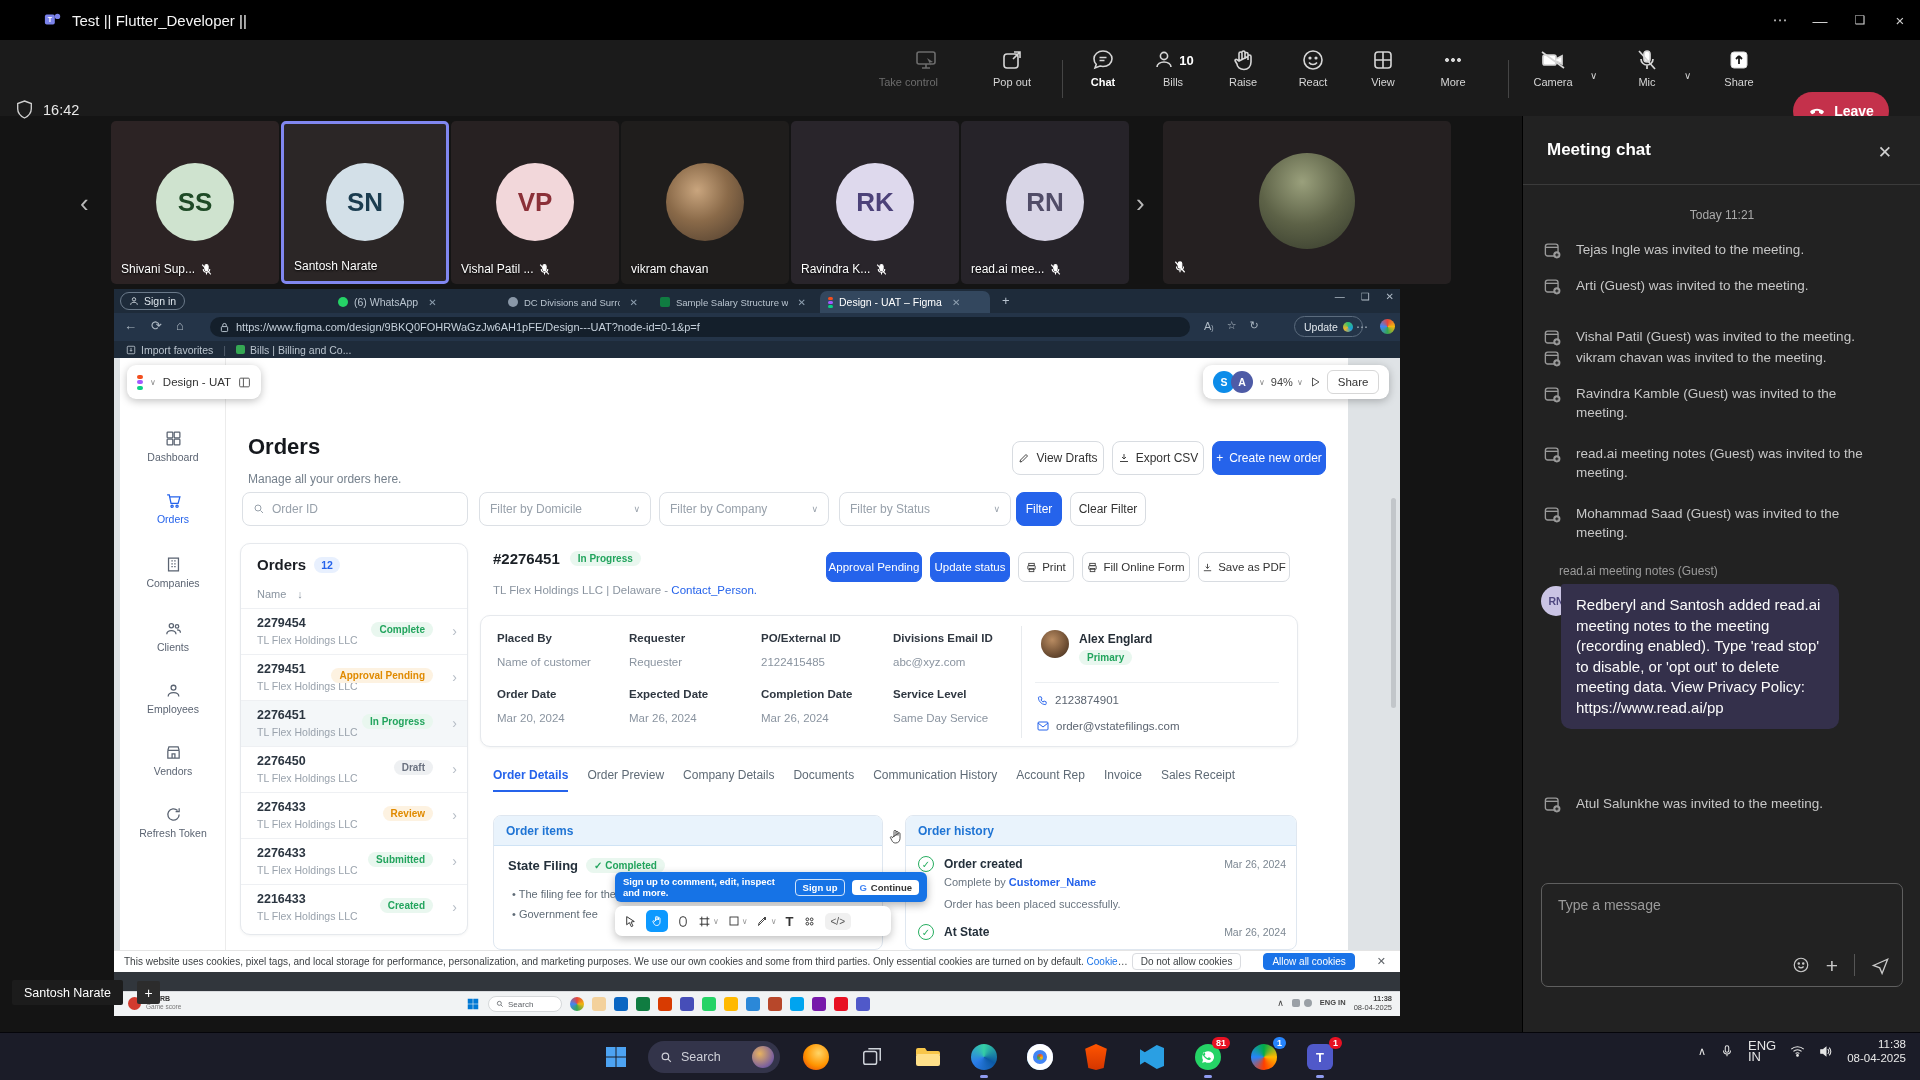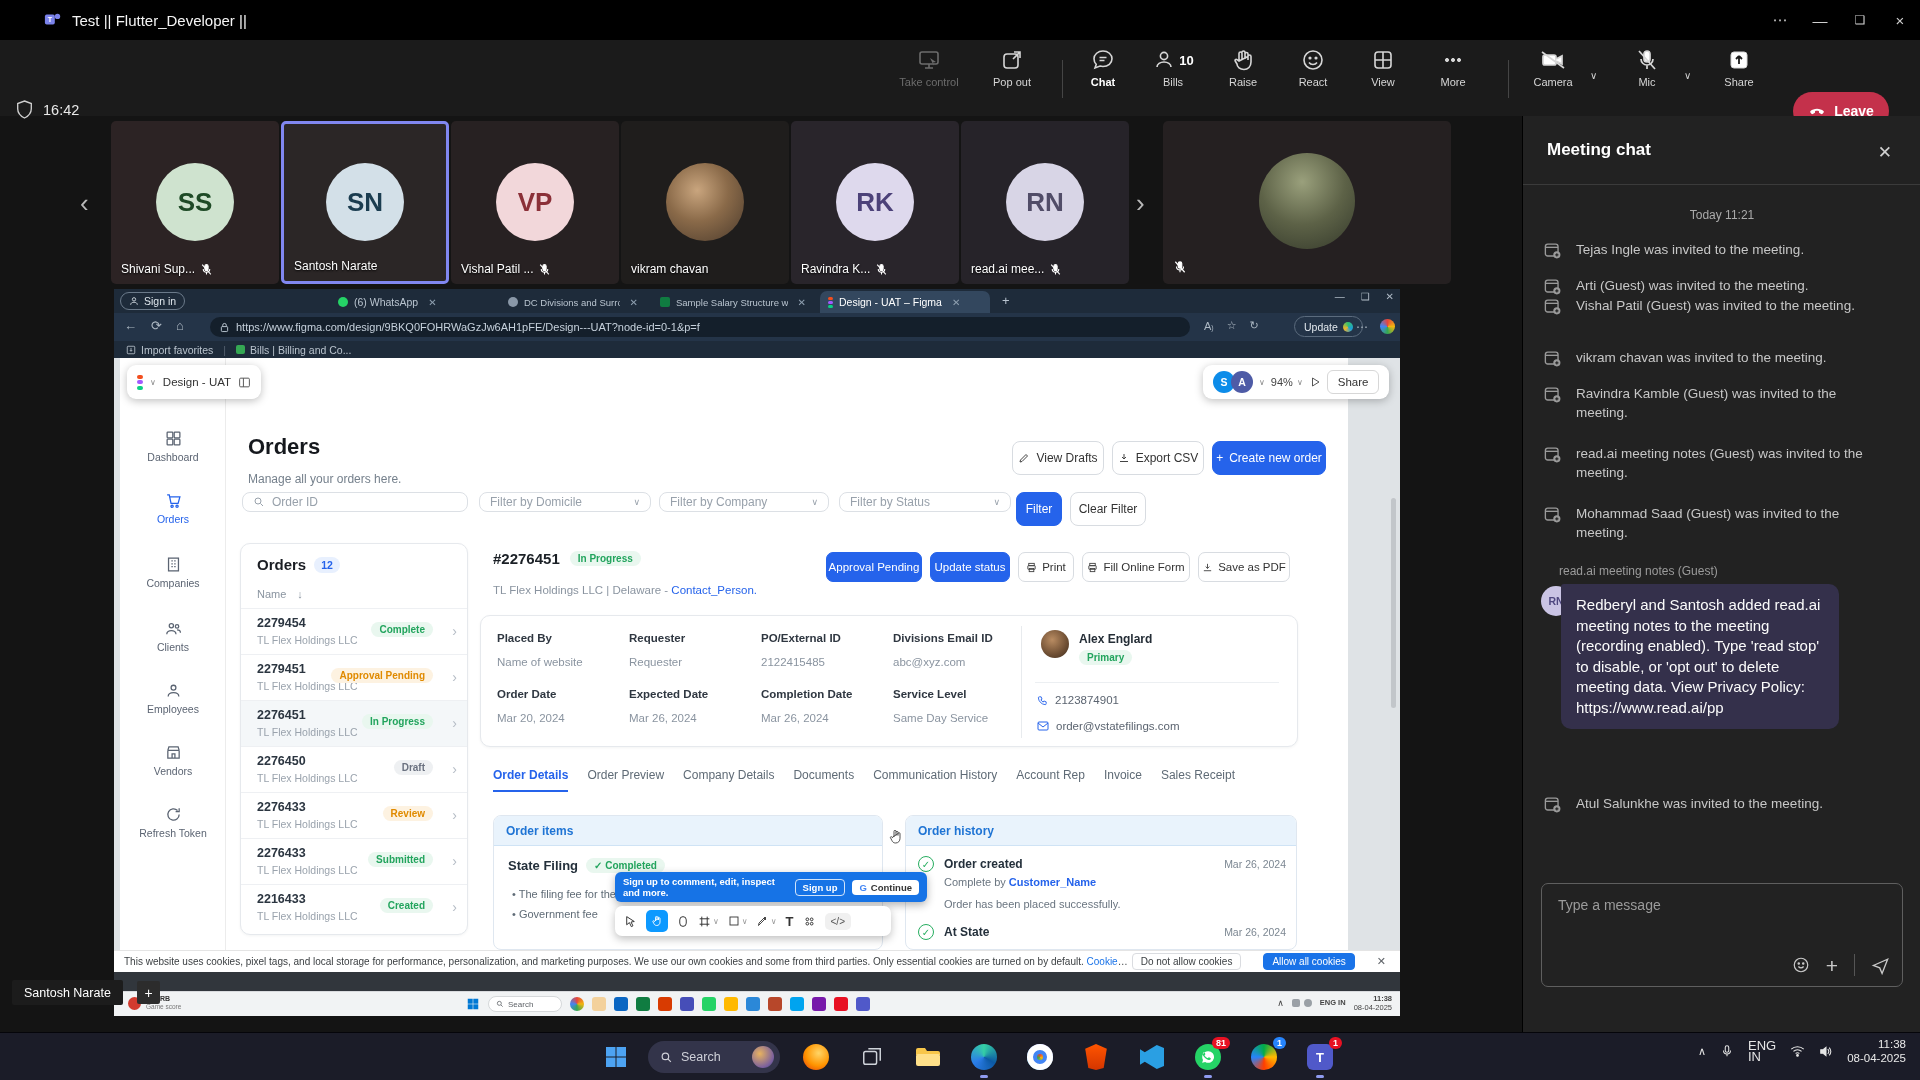--- a/index.html
+++ b/index.html
@@ -77,21 +77,21 @@
   .sharebtn{height:24px;border:1px solid #d7d7d7;border-radius:6px;display:flex;align-items:center;padding:0 10px;font-size:11.5px;color:#333;cursor:pointer;}
   .sidebar{position:absolute;left:6px;top:0;width:106px;height:614px;background:#fff;border-right:1px solid #ececec;}
   .sbitem{position:absolute;left:0;width:106px;height:48px;display:flex;flex-direction:column;align-items:center;gap:4px;color:#5b6472;font-size:10.5px;cursor:pointer;}
   .sbitem svg{stroke:#5b6472;}
   .sbitem.active{color:#2563eb;}
   .sbitem.active svg{stroke:#2563eb;}
   .h1{position:absolute;left:134px;top:76px;font-size:22px;font-weight:bold;color:#15181d;}
   .sub{position:absolute;left:134px;top:114px;font-size:12px;color:#75808c;}
   .wbtn{position:absolute;top:83px;height:34px;border:1px solid #d8dce1;border-radius:8px;background:#fff;display:flex;align-items:center;justify-content:center;gap:6px;font-size:12px;color:#333;cursor:pointer;}
   .bluebtn{background:#2563eb;border-color:#2563eb;color:#fff;}
-  .finput{position:absolute;top:134px;height:20px;border:1px solid #dce0e5;border-radius:8px;background:#fff;display:flex;align-items:center;gap:7px;padding:0 10px;font-size:12px;color:#98a1ab;cursor:pointer;}
+  .finput{position:absolute;top:134px;height:34px;border:1px solid #dce0e5;border-radius:8px;background:#fff;display:flex;align-items:center;gap:7px;padding:0 10px;font-size:12px;color:#98a1ab;cursor:pointer;}
   .finput .cv{position:absolute;right:10px;color:#98a1ab;font-size:9px;}
   .card{position:absolute;background:#fff;border:1px solid #e6e9ed;border-radius:10px;box-shadow:0 1px 3px rgba(20,30,40,.05);}
   .lst-h{position:absolute;left:16px;top:12px;font-size:15px;font-weight:bold;color:#1a1d23;display:flex;gap:8px;align-items:center;}
   .cnt{background:#e8f0fe;color:#2563eb;font-size:10.5px;font-weight:bold;border-radius:9px;padding:2px 7px;}
   .colrow{position:absolute;left:16px;top:44px;font-size:11px;color:#8a94a0;display:flex;gap:11px;align-items:center;}
   .orow{position:absolute;left:0;width:226px;height:46px;border-top:1px solid #eef0f3;cursor:pointer;}
   .orow.sel{background:#f4f7f9;}
   .orow .oid{position:absolute;left:16px;top:7px;font-size:12.5px;font-weight:bold;color:#2b3540;}
   .orow .oco{position:absolute;left:16px;top:25px;font-size:10.5px;color:#9aa3ad;}
   .orow .och{position:absolute;right:10px;top:14px;color:#b6bdc6;font-size:14px;}
@@ -164,21 +164,21 @@
   </div>
 
   <div class="ab toolbar">
     <div class="ab f timer">
       <svg width="17" height="19" viewBox="0 0 20 22" fill="none" stroke="#cfcfcf" stroke-width="1.6">
           <path d="M10 1l8 3v6c0 6-4 9-8 11C6 19 2 16 2 10V4z"></path>
         </svg>
       <span>16:42</span>
     </div>
 
-    <div class="tbtn disabled" style="left:892px;">
+    <div class="tbtn disabled" style="left:864px;align-items:flex-end;">
       <svg width="24" height="24" viewBox="0 0 24 24" fill="none" stroke-width="1.6">
           <rect x="3" y="4" width="18" height="12" rx="2"></rect>
           <path d="M12 16v4M8 20h8"></path>
           <path d="M13 10l6 4-3 .5L17 18z" fill="#6c6c6c" stroke="none"></path>
         </svg>
       <span class="lbl">Take control</span>
     </div>
     <div class="tbtn" style="left:975px;">
       <svg width="24" height="24" viewBox="0 0 24 24" fill="none" stroke-width="1.6">
           <rect x="4" y="6" width="14" height="14" rx="3"></rect>
@@ -618,21 +618,21 @@
       </div>
       <div class="dbtn" style="left:1084px;width:92px;">
         <svg width="11" height="11" viewBox="0 0 24 24" fill="none" stroke="#444" stroke-width="2">
             <path d="M12 4v10m0 0l-4-4m4 4l4-4M4 19h16"></path>
           </svg>
         <span>Save as PDF</span>
       </div>
 
       <div class="card" style="left:366px;top:257px;width:818px;height:132px;">
         <div class="ab flabel" style="left:16px;top:16px;">Placed By</div>
-        <div class="ab fvalue" style="left:16px;top:40px;">Name of website</div>
+        <div class="ab fvalue" style="left:16px;top:40px;">Name of customer</div>
         <div class="ab flabel" style="left:148px;top:16px;">Requester</div>
         <div class="ab fvalue" style="left:148px;top:40px;">Requester</div>
         <div class="ab flabel" style="left:280px;top:16px;">PO/External ID</div>
         <div class="ab fvalue" style="left:280px;top:40px;">2122415485</div>
         <div class="ab flabel" style="left:412px;top:16px;">Divisions Email ID</div>
         <div class="ab fvalue" style="left:412px;top:40px;">abc@xyz.com</div>
         <div class="ab flabel" style="left:16px;top:72px;">Order Date</div>
         <div class="ab fvalue" style="left:16px;top:96px;">Mar 20, 2024</div>
         <div class="ab flabel" style="left:148px;top:72px;">Expected Date</div>
         <div class="ab fvalue" style="left:148px;top:96px;">Mar 26, 2024</div>
@@ -872,21 +872,21 @@
     </div>
     <div class="sysmsg" style="top:160px;">
       <svg width="19" height="19" viewBox="0 0 24 24" fill="none" stroke="#9a9a9a" stroke-width="1.7">
           <rect x="3" y="4" width="16" height="15" rx="3"></rect>
           <path d="M3 8h16"></path>
           <circle cx="17.5" cy="17.5" r="4.5" fill="#9a9a9a" stroke="none"></circle>
           <path d="M17.5 15.5v4M15.5 17.5h4" stroke="#222" stroke-width="1.4"></path>
         </svg>
       <span class="txt">Arti (Guest) was invited to the meeting.</span>
     </div>
-    <div class="sysmsg" style="top:180px;">
+    <div class="sysmsg" style="top:211px;">
       <svg width="19" height="19" viewBox="0 0 24 24" fill="none" stroke="#9a9a9a" stroke-width="1.7">
           <rect x="3" y="4" width="16" height="15" rx="3"></rect>
           <path d="M3 8h16"></path>
           <circle cx="17.5" cy="17.5" r="4.5" fill="#9a9a9a" stroke="none"></circle>
           <path d="M17.5 15.5v4M15.5 17.5h4" stroke="#222" stroke-width="1.4"></path>
         </svg>
       <span class="txt">Vishal Patil (Guest) was invited to the meeting.</span>
     </div>
     <div class="sysmsg" style="top:232px;">
       <svg width="19" height="19" viewBox="0 0 24 24" fill="none" stroke="#9a9a9a" stroke-width="1.7">

